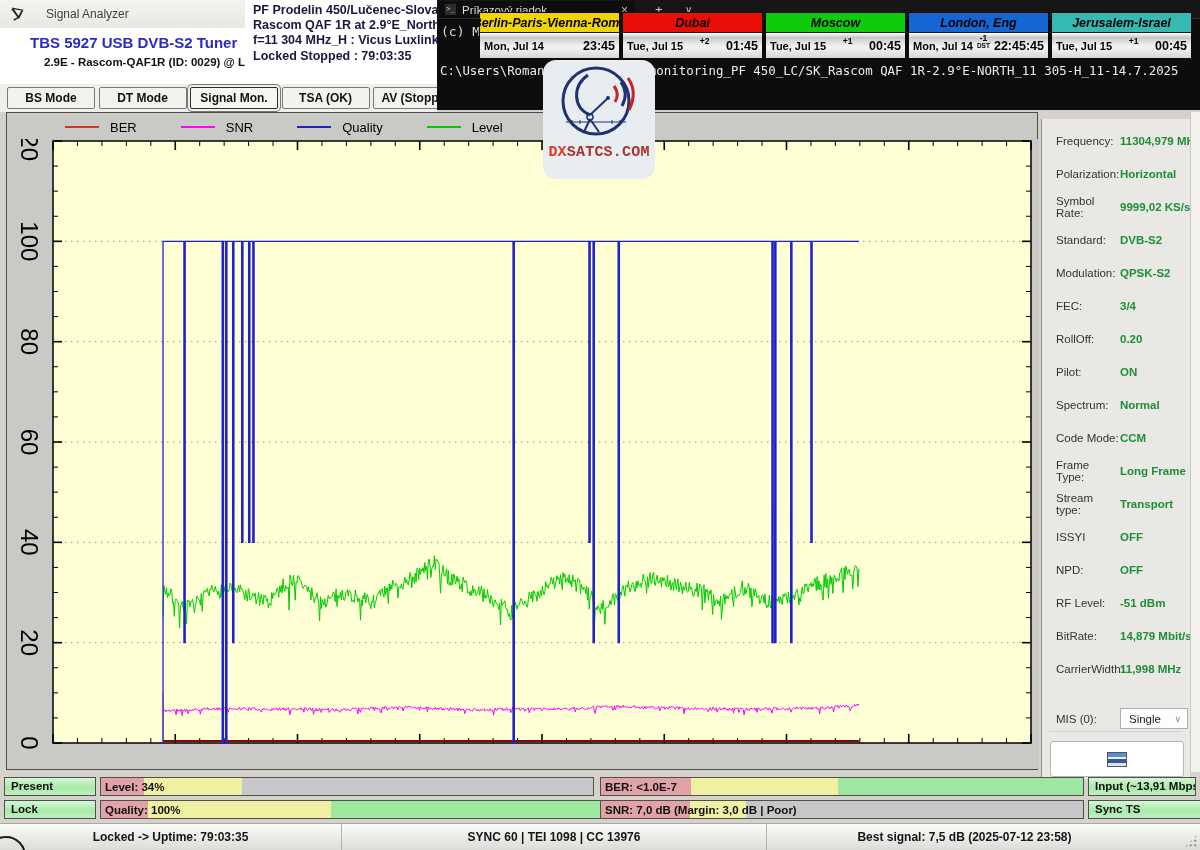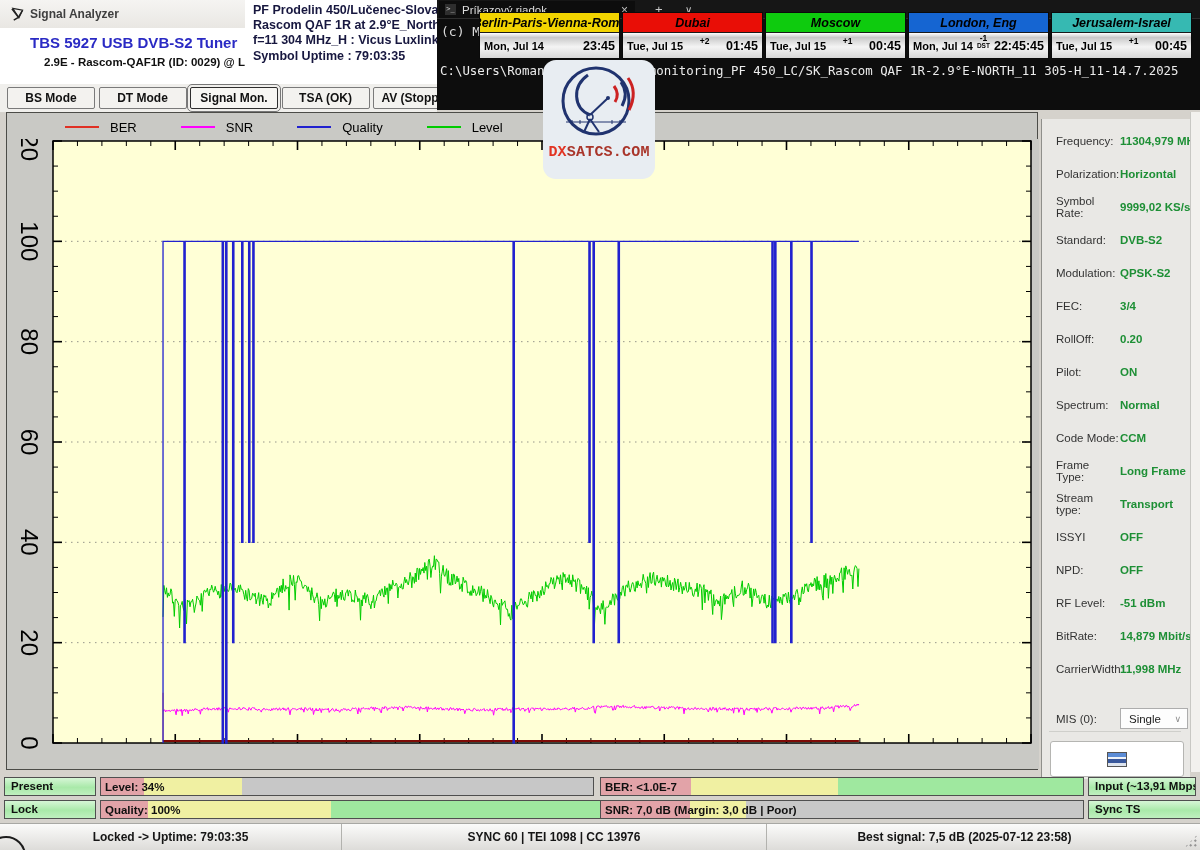--- a/index.html
+++ b/index.html
@@ -2,21 +2,21 @@
 <html><head>
 <meta charset="utf-8">
 <style>
   html,body{margin:0;padding:0;background:#000;}
   .app{position:relative;width:1200px;height:850px;background:#d5d2cc;font-family:"Liberation Sans",sans-serif;overflow:hidden;}
 
   
   .header-white{position:absolute;left:0;top:0;width:437px;height:112px;background:#ffffff;}
   .titlebar{position:absolute;left:0;top:0;width:248px;height:28px;background:linear-gradient(#f5f4f2,#e9e7e3);display:flex;align-items:center;}
   .app-icon{width:15px;height:15px;margin-left:10px;}
-  .title-text{margin-left:5px;font-size:12px;color:#3f3f3f;font-weight:bold;}
+  .title-text{margin-left:21px;font-size:12px;color:#3f3f3f;}
   .tuner-title{position:absolute;left:30px;top:34px;font-size:15px;font-weight:bold;color:#2a2ac4;}
   .tuner-sub{position:absolute;left:44px;top:56px;font-size:11.5px;font-weight:bold;color:#101010;}
   .infobox{position:absolute;left:245px;top:0;width:192px;height:70px;background:#fff;padding-top:3px;}
   .infobox div{font-size:12.5px;font-weight:bold;color:#17173f;line-height:15.2px;padding-left:8px;white-space:nowrap;}
   .mode-bar{position:absolute;left:0;top:84px;width:437px;height:28px;background:#f0efec;display:flex;align-items:center;padding-left:7px;gap:3.5px;box-sizing:border-box;}
   .mode-btn{width:88px;height:22px;background:#f3f2ef;border:1px solid #7a7a7a;border-radius:2px;font-size:12px;font-weight:bold;color:#111;display:flex;align-items:center;justify-content:center;box-sizing:border-box;flex:none;white-space:nowrap;overflow:hidden;}
   .mode-btn.active{border:1.5px solid #2e2e2e;outline:1px solid #777;outline-offset:2px;background:#f7f6f3;}
 
   
   .chart-widget{position:absolute;left:6px;top:112px;width:1032px;height:658px;background:#c9c9c5;border:1px solid #4c4c48;box-sizing:border-box;}
@@ -95,21 +95,21 @@
         <path d="M3 1.5 L13.5 3.5 L9.5 11.5 Z" fill="none" stroke="#222" stroke-width="1.2"></path>
       </svg>
       <span class="title-text">Signal Analyzer</span>
     </div>
     <div class="tuner-title">TBS 5927 USB DVB-S2 Tuner</div>
     <div class="tuner-sub">2.9E - Rascom-QAF1R (ID: 0029) @ LOF1: 9750000, LOF2: 0, LOFSW: 0</div>
     <div class="infobox">
       <div>PF Prodelin 450/Lučenec-Slovakia</div>
       <div>Rascom QAF 1R at 2.9°E_North</div>
       <div>f=11 304 MHz_H : Vicus Luxlink</div>
-      <div>Symbol Uptime : 79:03:35</div>
+      <div>Locked Stopped : 79:03:35</div>
     </div>
     <div class="mode-bar" id="mode-bar">
         <div class="mode-btn">BS Mode</div>
         <div class="mode-btn">DT Mode</div>
         <div class="mode-btn active">Signal Mon.</div>
         <div class="mode-btn">TSA (OK)</div>
         <div class="mode-btn">AV (Stopped</div>
       </div>
   </div>
 

